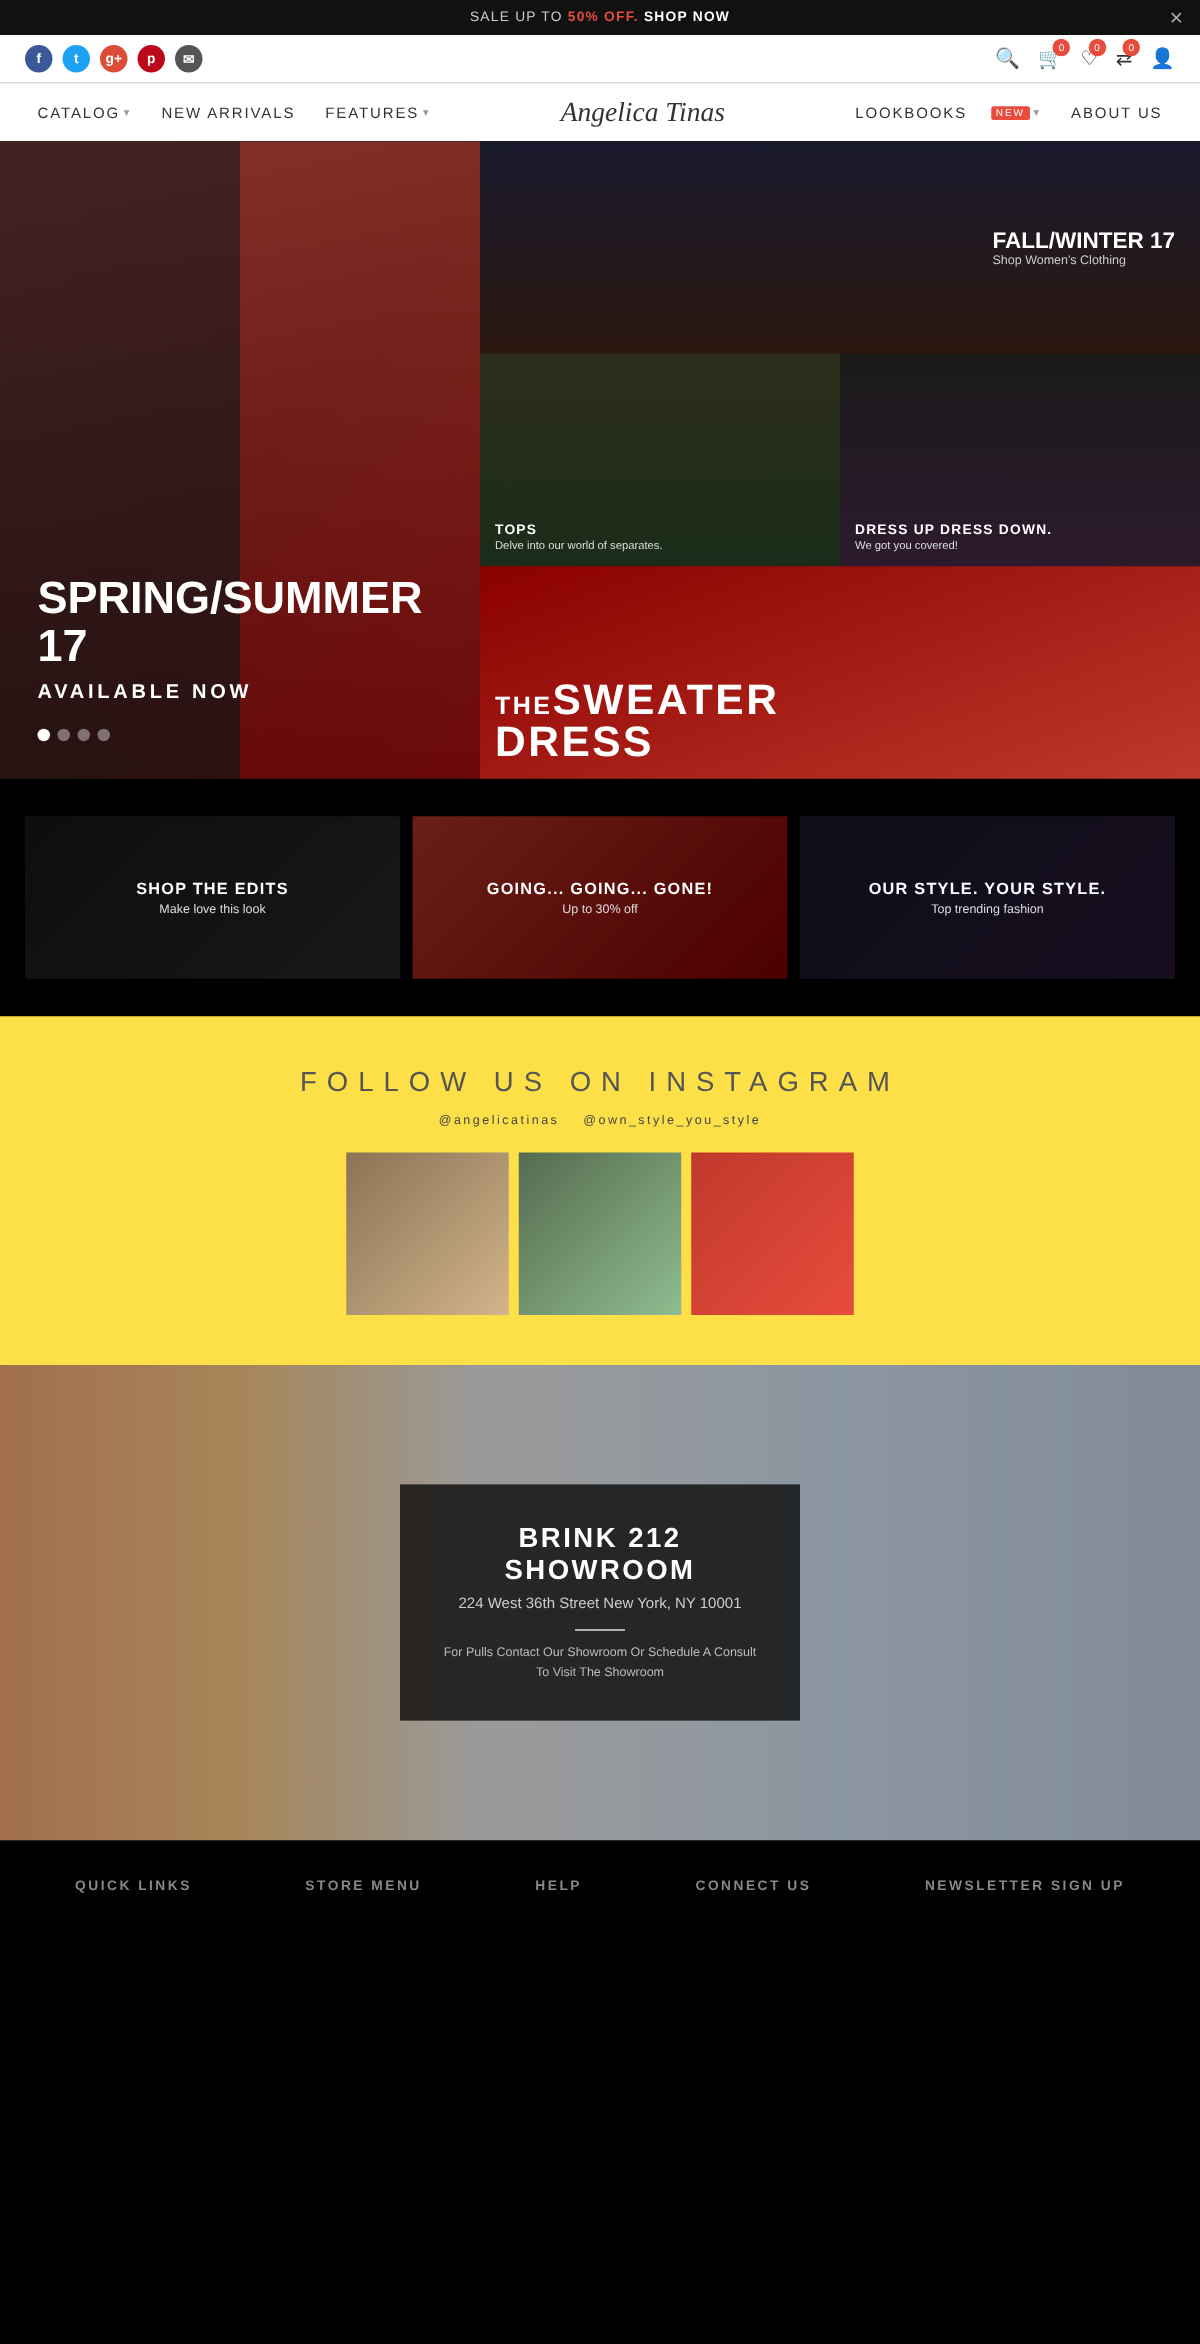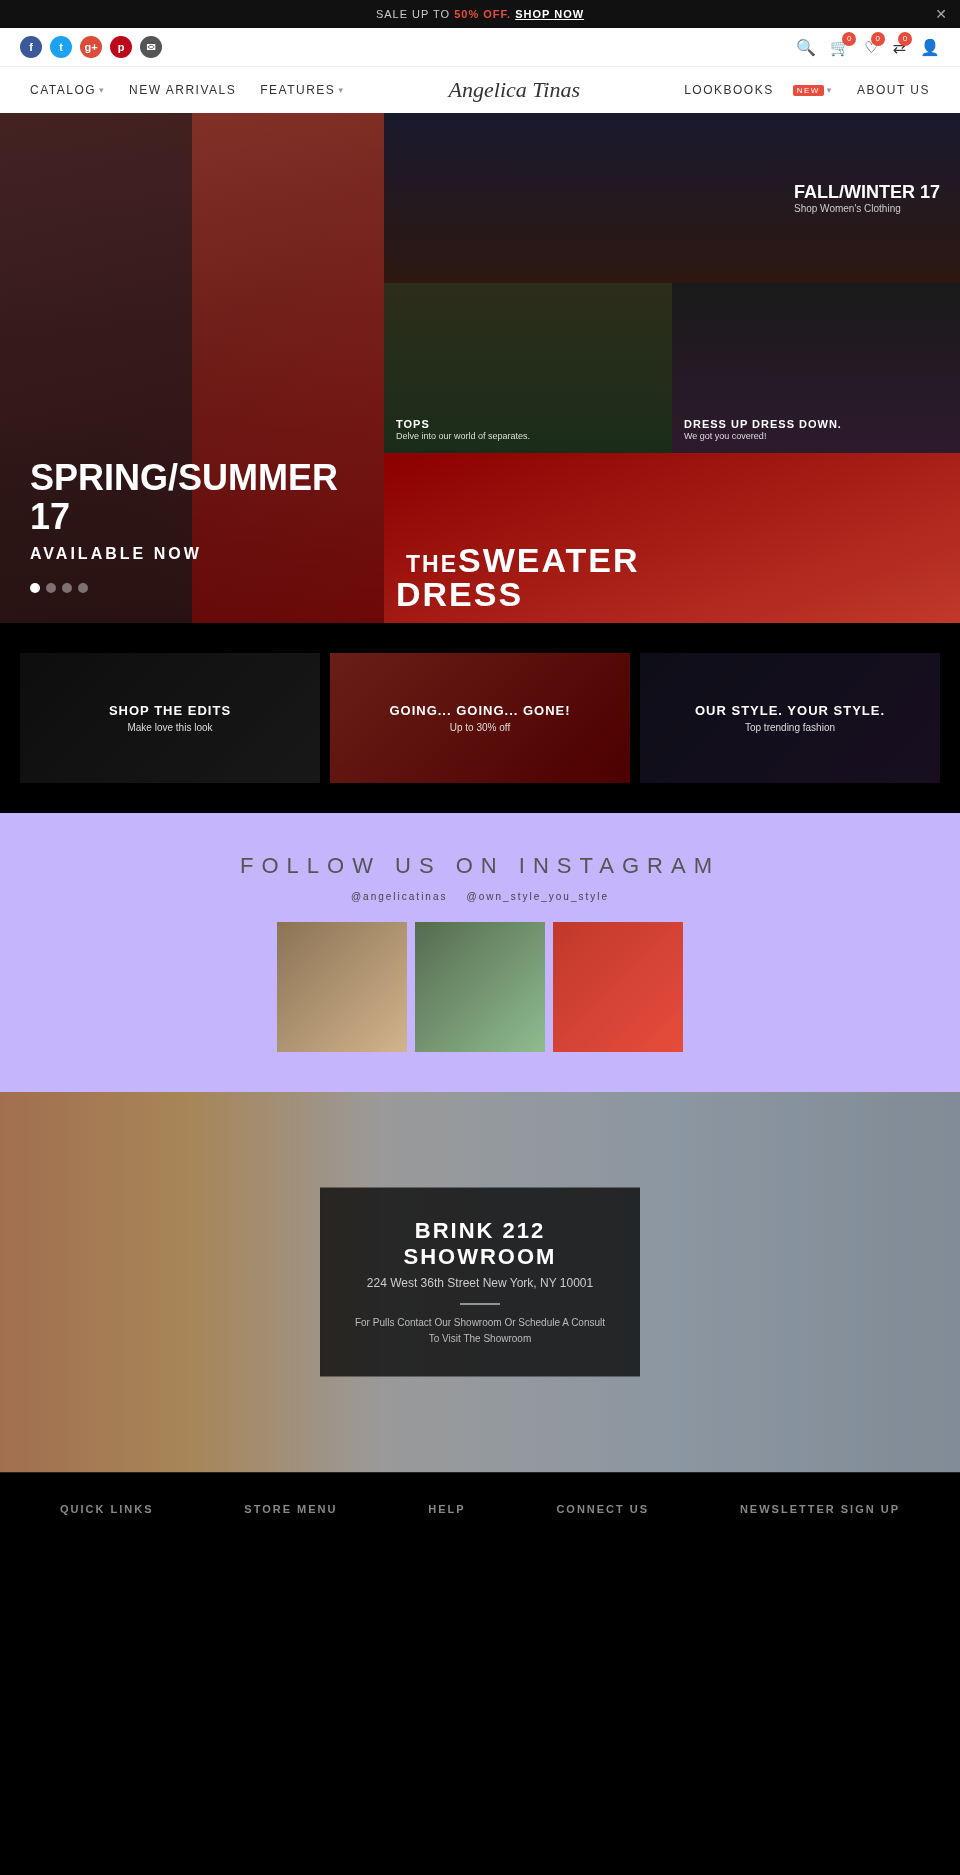--- a/index.html
+++ b/index.html
@@ -10,21 +10,21 @@
       background: #111;
       text-align: center;
       padding: 8px;
       font-size: 11px;
       letter-spacing: 1px;
       position: relative;
       color: #ccc;
     }
     .top-banner .sale-text { color: #ccc; }
     .top-banner .percent { color: #e74c3c; font-weight: bold; }
-    .top-banner .shop-now { color: #fff; font-weight: bold; text-decoration: underline; cursor: pointer; }
+    .top-banner .shop-now { color: #fff; font-weight: bold; cursor: pointer; }
     .top-banner .close-x {
       position: absolute; right: 12px; top: 50%; transform: translateY(-50%);
       cursor: pointer; color: #aaa; font-size: 14px;
     }
 
     
     .social-bar {
       background: #fff;
       display: flex;
       justify-content: space-between;
@@ -126,21 +126,21 @@
     .cell-sweater { background: linear-gradient(160deg, #8b0000, #c0392b); grid-column: 1/3; }
 
     .cell-fall-label { position: absolute; top: 50%; right: 20px; transform: translateY(-50%); text-align: left; }
     .fall-title { font-size: 18px; font-weight: 800; color: #fff; text-transform: uppercase; }
     .fall-sub { font-size: 10px; color: #ccc; }
 
     .sweater-text {
       font-size: 34px; font-weight: 900; color: #fff; text-transform: uppercase;
       line-height: 1; letter-spacing: 2px;
     }
-    .sweater-prefix { font-size: 23px; margin-left: 10px; }
+    .sweater-prefix { font-size: 20px; }
 
     
     .promo-section {
       background: #000; padding: 30px 20px;
       display: flex; gap: 10px; justify-content: flex-end;
     }
     .promo-card {
       flex: 1; height: 130px; position: relative; overflow: hidden;
       cursor: pointer; max-width: 310px;
     }
@@ -156,21 +156,21 @@
       justify-content: center; padding: 10px; text-align: center;
     }
     .promo-title {
       font-size: 13px; font-weight: 800; color: #fff;
       text-transform: uppercase; letter-spacing: 1px; margin-bottom: 4px;
     }
     .promo-sub { font-size: 10px; color: #ddd; }
 
     
     .instagram-section {
-      background: #c4b5fd; padding: 40px 8px; text-align: center;
+      background: #fde047; padding: 40px 8px; text-align: center;
     }
     .instagram-title {
       font-size: 22px; letter-spacing: 8px; color: #555;
       text-transform: uppercase; margin-bottom: 12px;
       font-weight: 300;
     }
     .instagram-handle {
       font-size: 10px; color: #444; margin-bottom: 20px; letter-spacing: 2px;
     }
     .instagram-grid {

